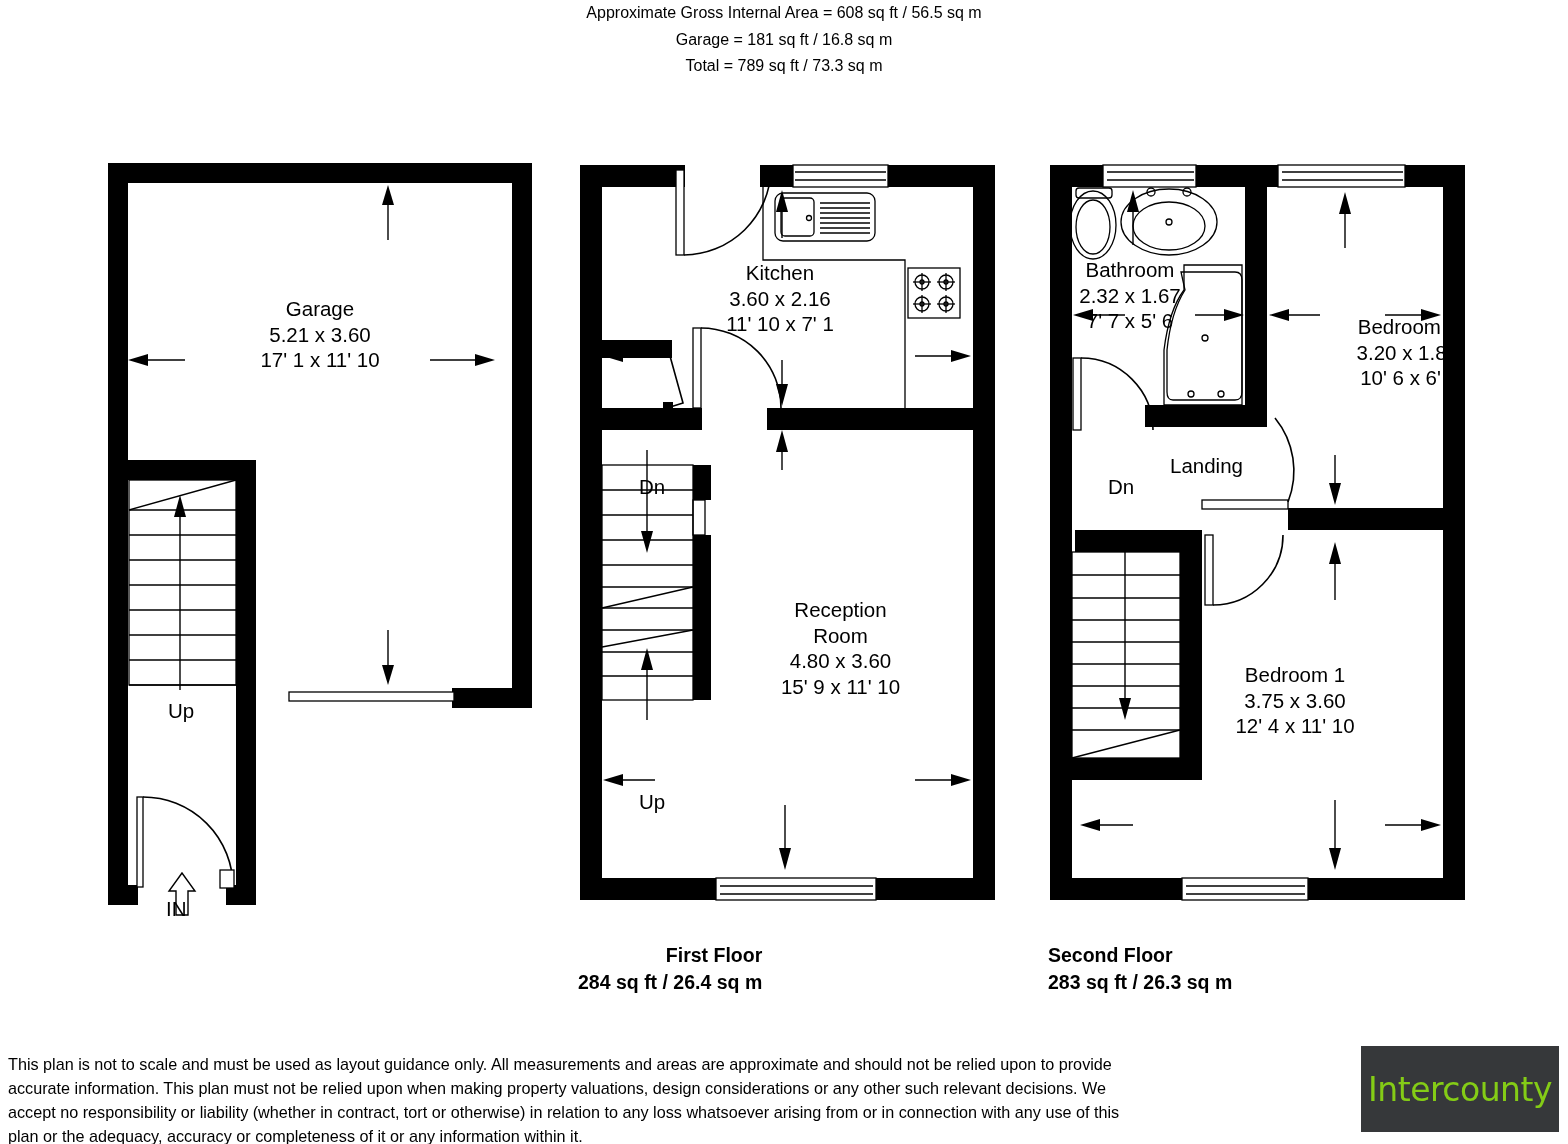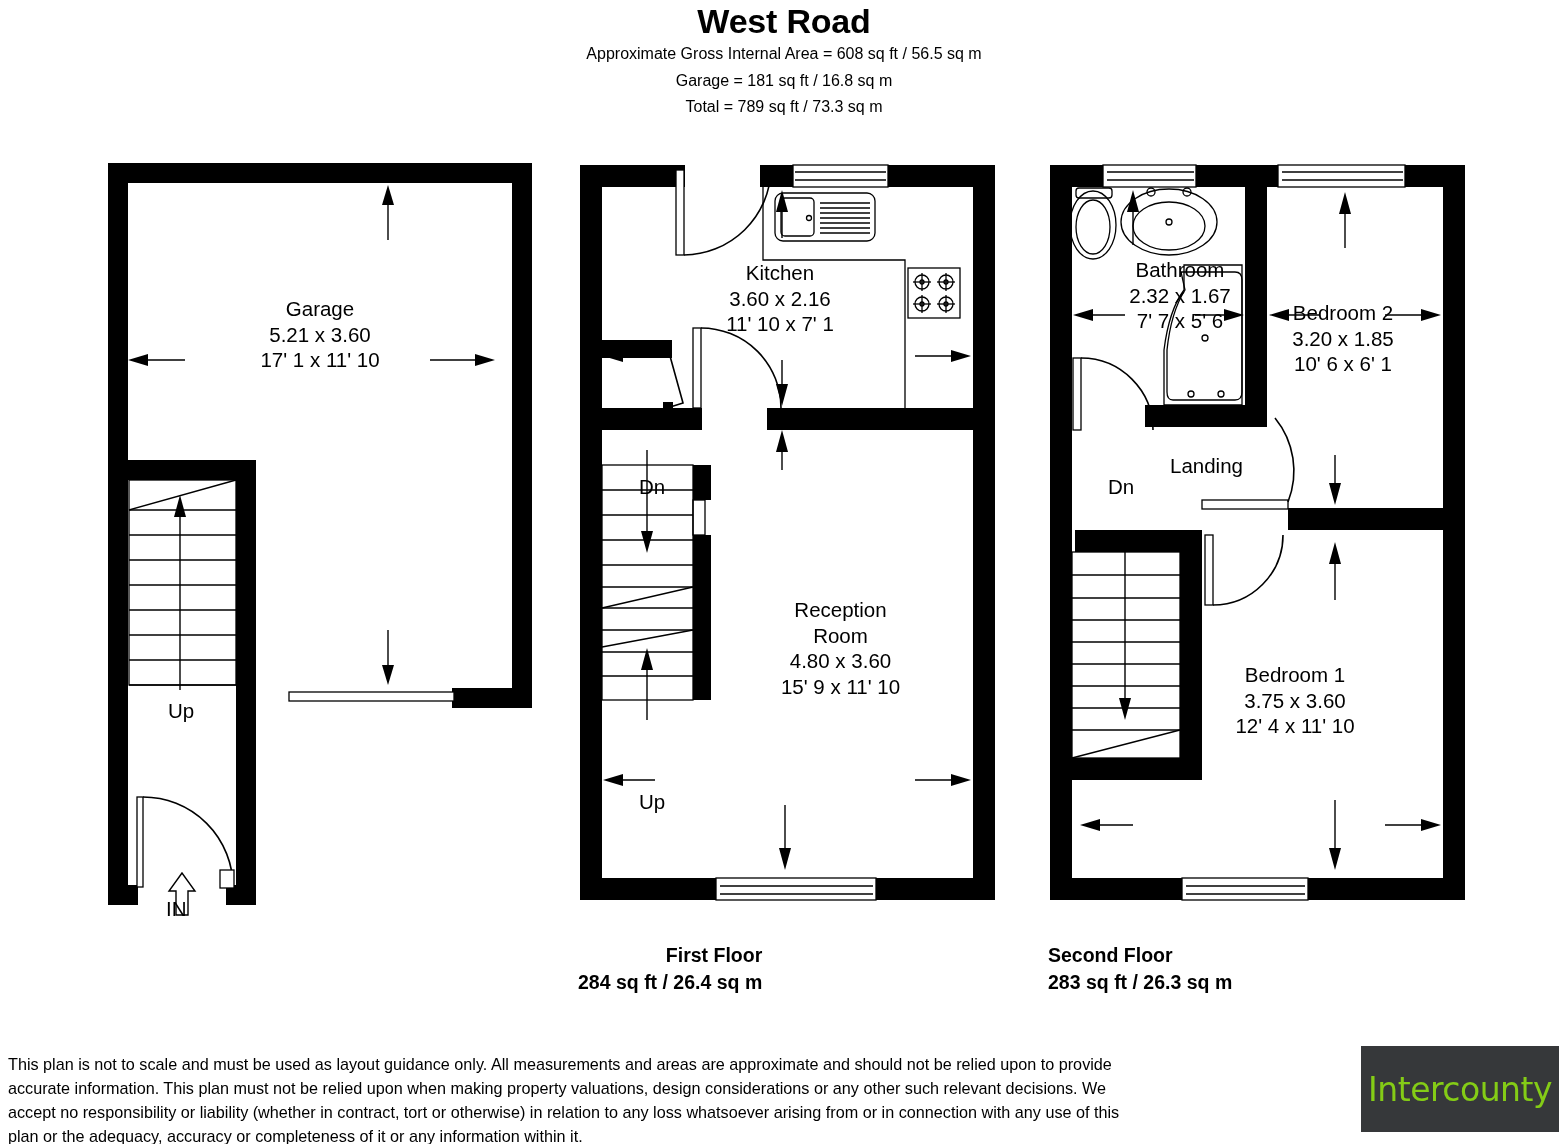--- a/index.html
+++ b/index.html
@@ -93,21 +93,20 @@
   .wall { fill: #000000; }
   .thin { fill: none; stroke: #000; stroke-width: 1.3; }
   .thin2 { fill: none; stroke: #000; stroke-width: 1.6; }
   .fill-white { fill: #ffffff; stroke: #000; stroke-width: 1.3; }
   .dimline { stroke: #000; stroke-width: 1.4; fill: none; }
 </style>
 </head>
 <body>
 
 <div id="header">
-  <div id="plan-title">West Road</div>
   <div class="subtitle-line">Approximate Gross Internal Area = 608 sq ft / 56.5 sq m</div>
   <div class="subtitle-line">Garage = 181 sq ft / 16.8 sq m</div>
   <div class="subtitle-line">Total = 789 sq ft / 73.3 sq m</div>
 </div>
 
 <div id="plans">
 
   <svg class="floor" style="left:100px; top:155px;" width="440" height="760" viewBox="0 0 440 760">
 
     <rect class="wall" x="8" y="8" width="424" height="20"></rect>
@@ -452,27 +451,27 @@
       <polygon points="35,665 55,659 55,671" fill="#000" stroke="none"></polygon>
 
       <line x1="340" y1="665" x2="388" y2="665"></line>
       <polygon points="396,665 376,659 376,671" fill="#000" stroke="none"></polygon>
 
       <line x1="290" y1="640" x2="290" y2="692"></line>
       <polygon points="290,710 284,688 296,688" fill="#000" stroke="none"></polygon>
     </g>
   </svg>
 
-  <div class="room-label" style="left:1058px; top:257px; width:220px;padding-left:12px;">
+  <div class="room-label" style="left:1008px; top:257px; width:220px;padding-left:12px;">
     <div>Bathroom</div>
     <div>2.32 x 1.67</div>
     <div>7' 7 x 5' 6</div>
   </div>
 
-  <div class="room-label" style="left:1228px; top:300px; width:230px;">
+  <div class="room-label" style="left:1228px; top:314px; width:230px;text-align:right;">
     <div>Bedroom 2</div>
     <div>3.20 x 1.85</div>
     <div>10' 6 x 6' 1</div>
   </div>
 
   <div class="room-label" style="left:1180px; top:662px; width:230px;text-align:center;">
     <div>Bedroom 1</div>
     <div>3.75 x 3.60</div>
     <div>12' 4 x 11' 10</div>
   </div>

